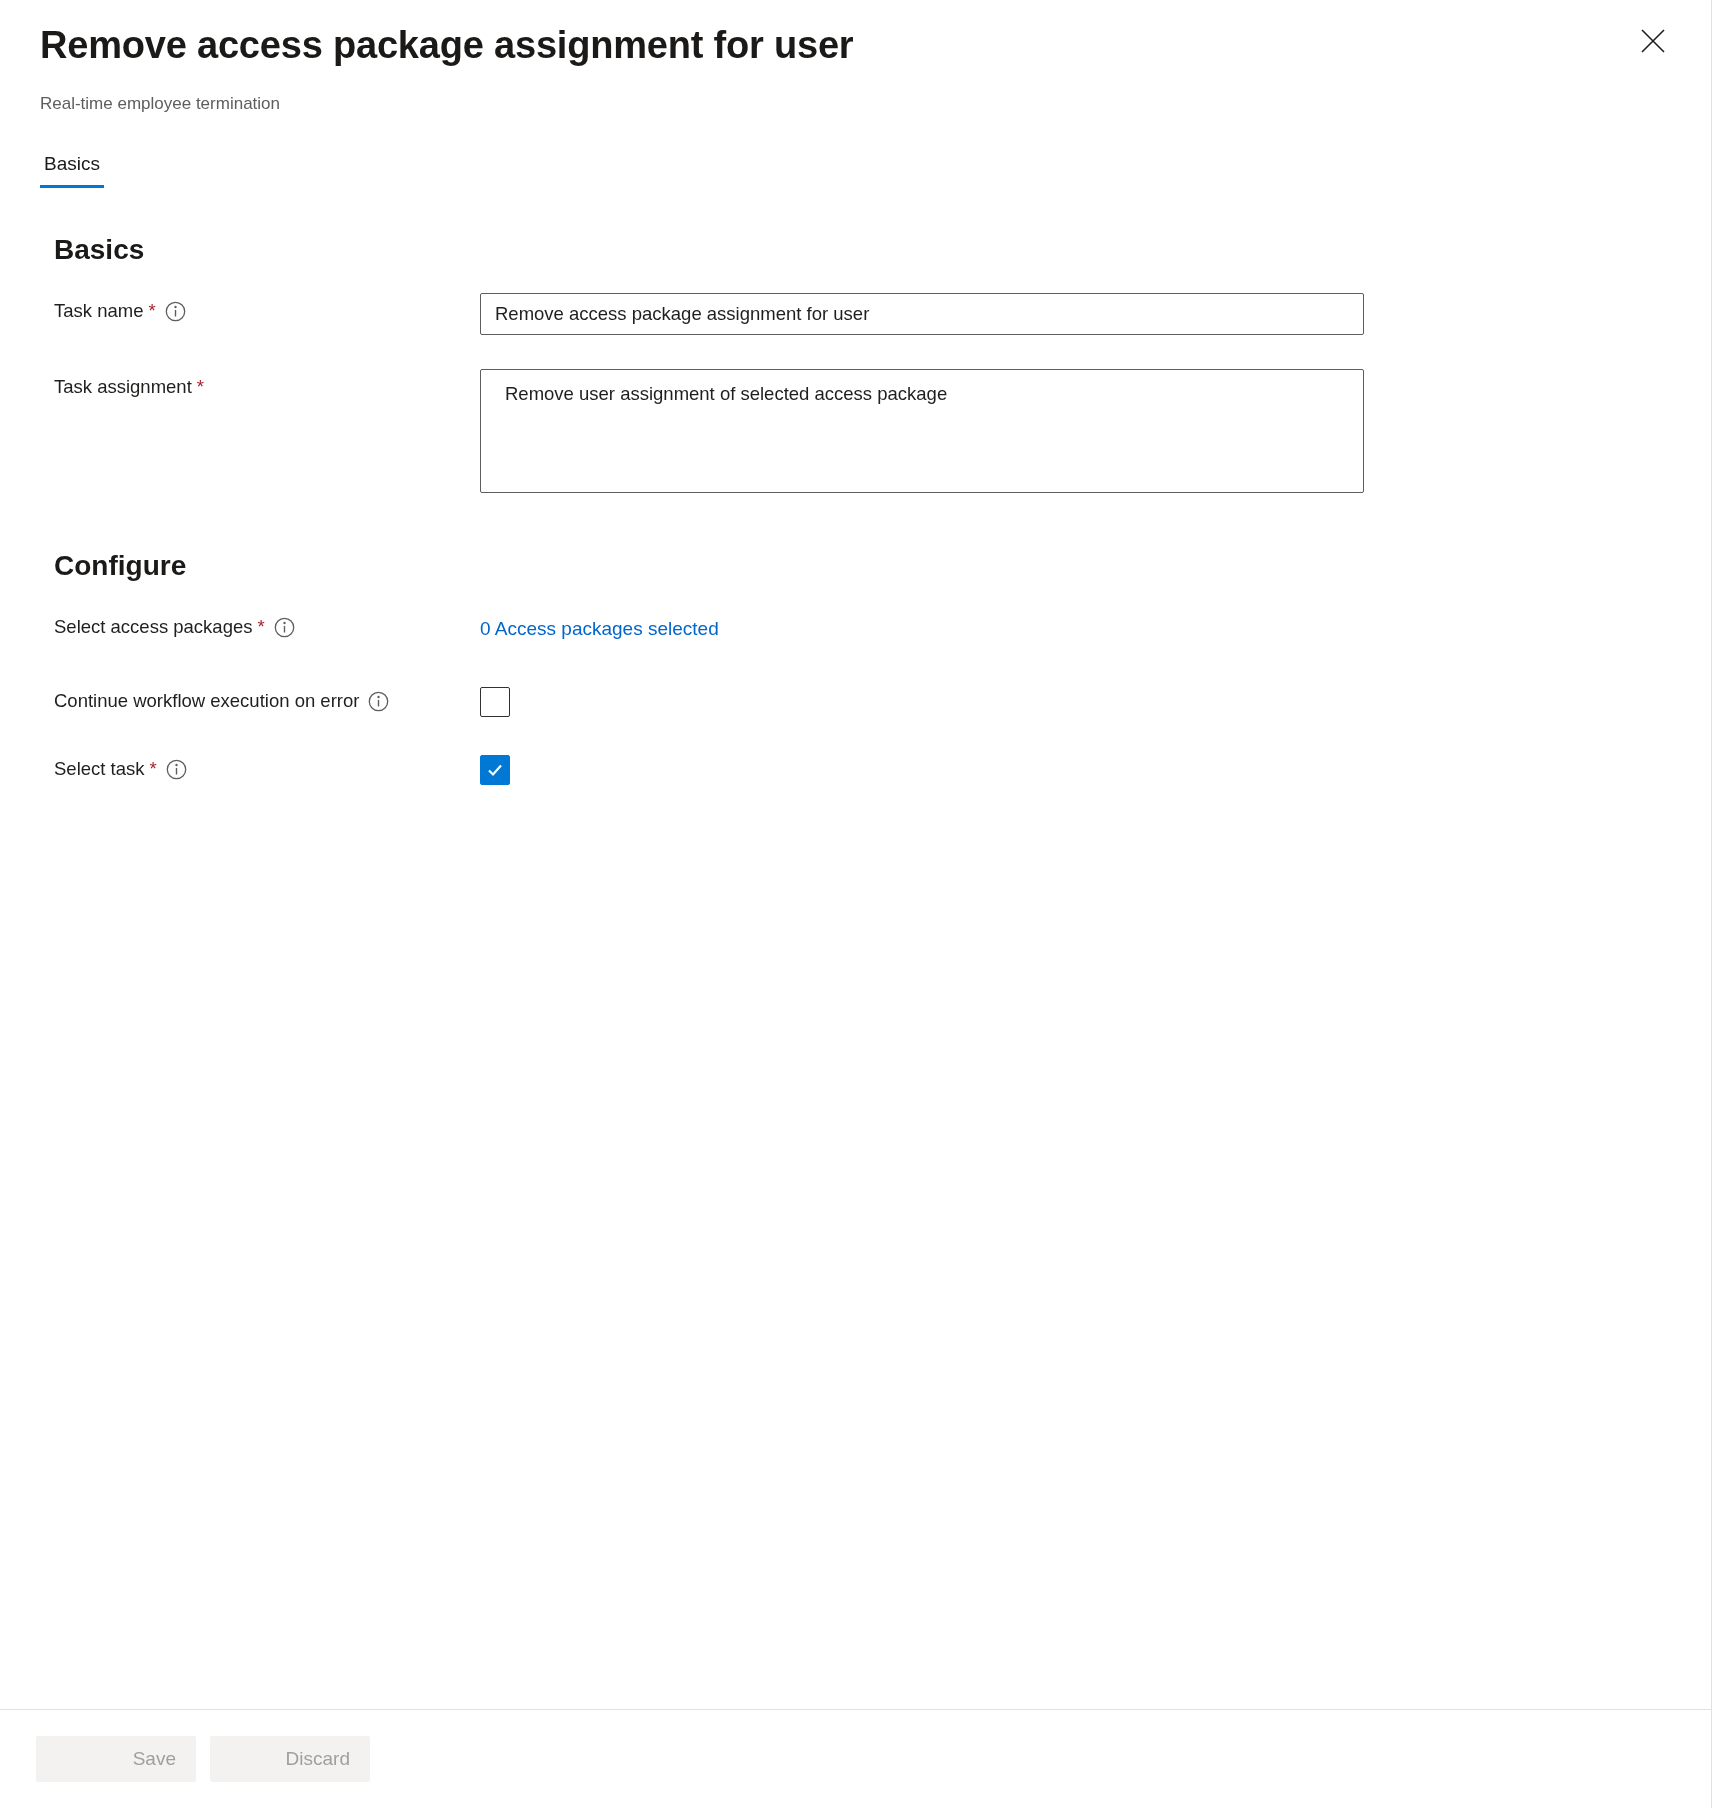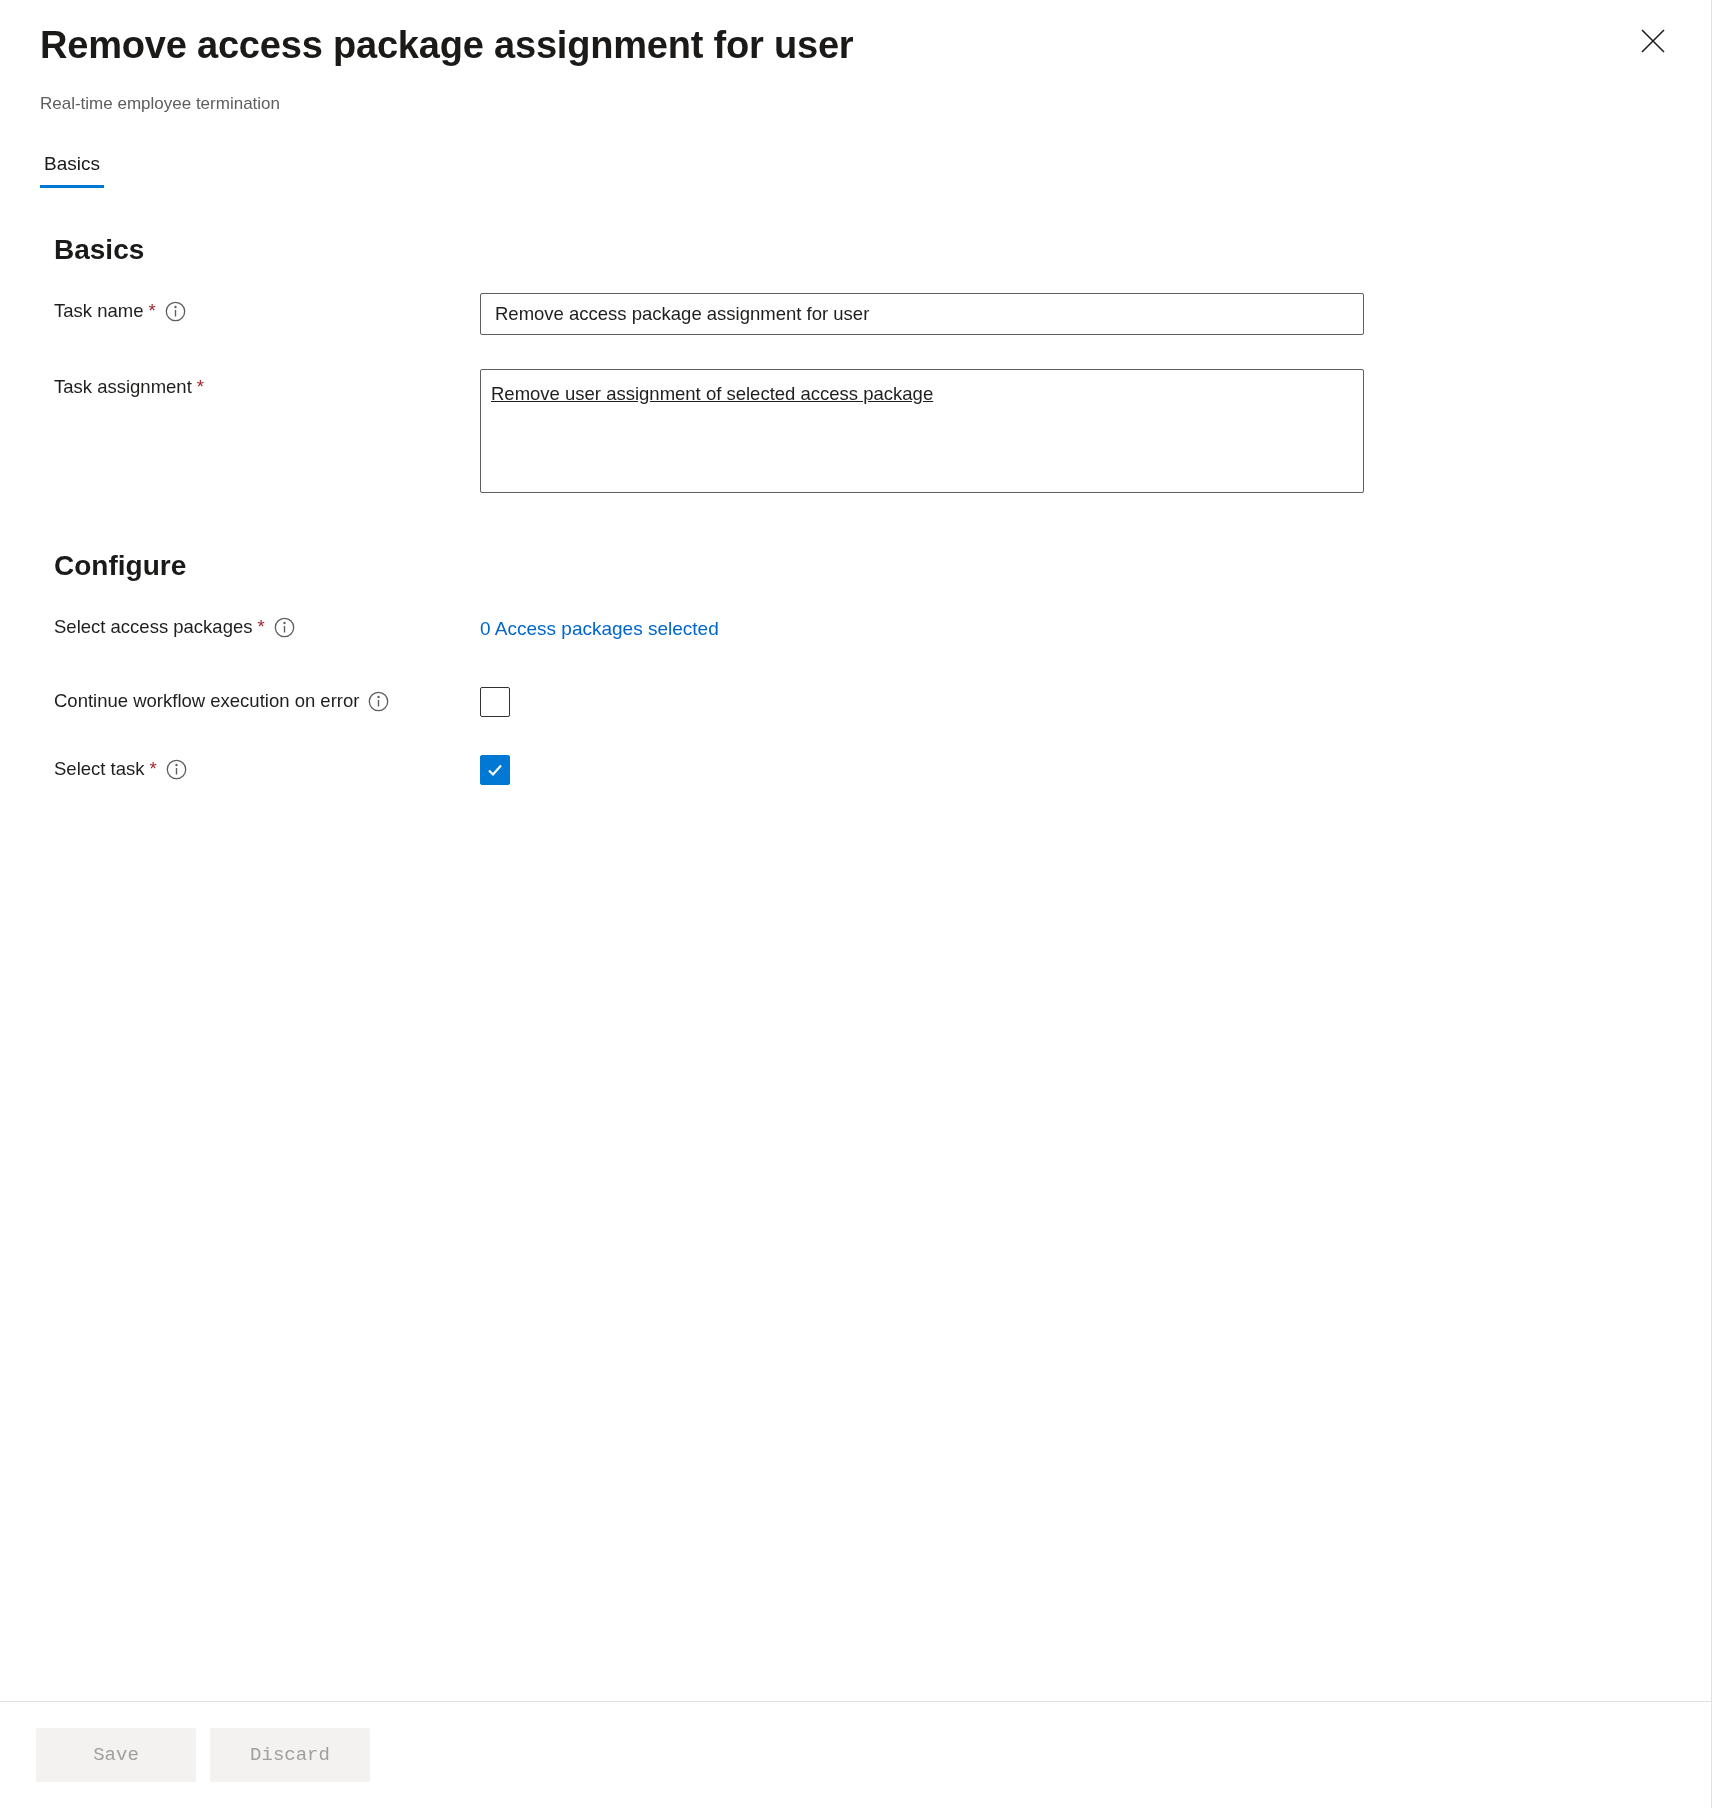--- a/index.html
+++ b/index.html
@@ -160,25 +160,24 @@
   .textarea-input {
     width: 884px;
     height: 124px;
     box-sizing: border-box;
     border: 1px solid #605e5c;
     border-radius: 2px;
     background: #ffffff;
     font-family: "Liberation Sans", sans-serif;
     font-size: 18.5px;
     color: #201f1e;
-    padding: 11px 10px;
+    padding: 11px 24px;
     outline: none;
     resize: none;
     line-height: 26px;
-    text-decoration: underline;
   }
   .link {
     font-size: 19px;
     line-height: 40px;
     color: #0066cc;
     text-decoration: none;
     cursor: pointer;
   }
 
   .checkbox {
@@ -208,29 +207,30 @@
   .footer {
     flex: 0 0 auto;
     border-top: 1px solid #e1e1e1;
     padding: 26px 36px;
     display: flex;
     gap: 14px;
     background: #ffffff;
   }
   .btn {
     min-width: 160px;
-    height: 54px;
+    height: 46px;
     border: none;
     border-radius: 2px;
     background: #f3f2f1;
     color: #a19f9d;
-    font-family: Liberation Mono, monospace;
+    font-family: Liberation Sans, sans-serif;
     font-size: 19px;
     cursor: default;
     padding: 0 20px;
+    text-align: right;
   }
 </style>
 </head>
 <body>
 
 <div class="panel">
 
   <div class="header">
     <h1 class="title">Remove access package assignment for user</h1>
     <div class="subtitle">Real-time employee termination</div>

